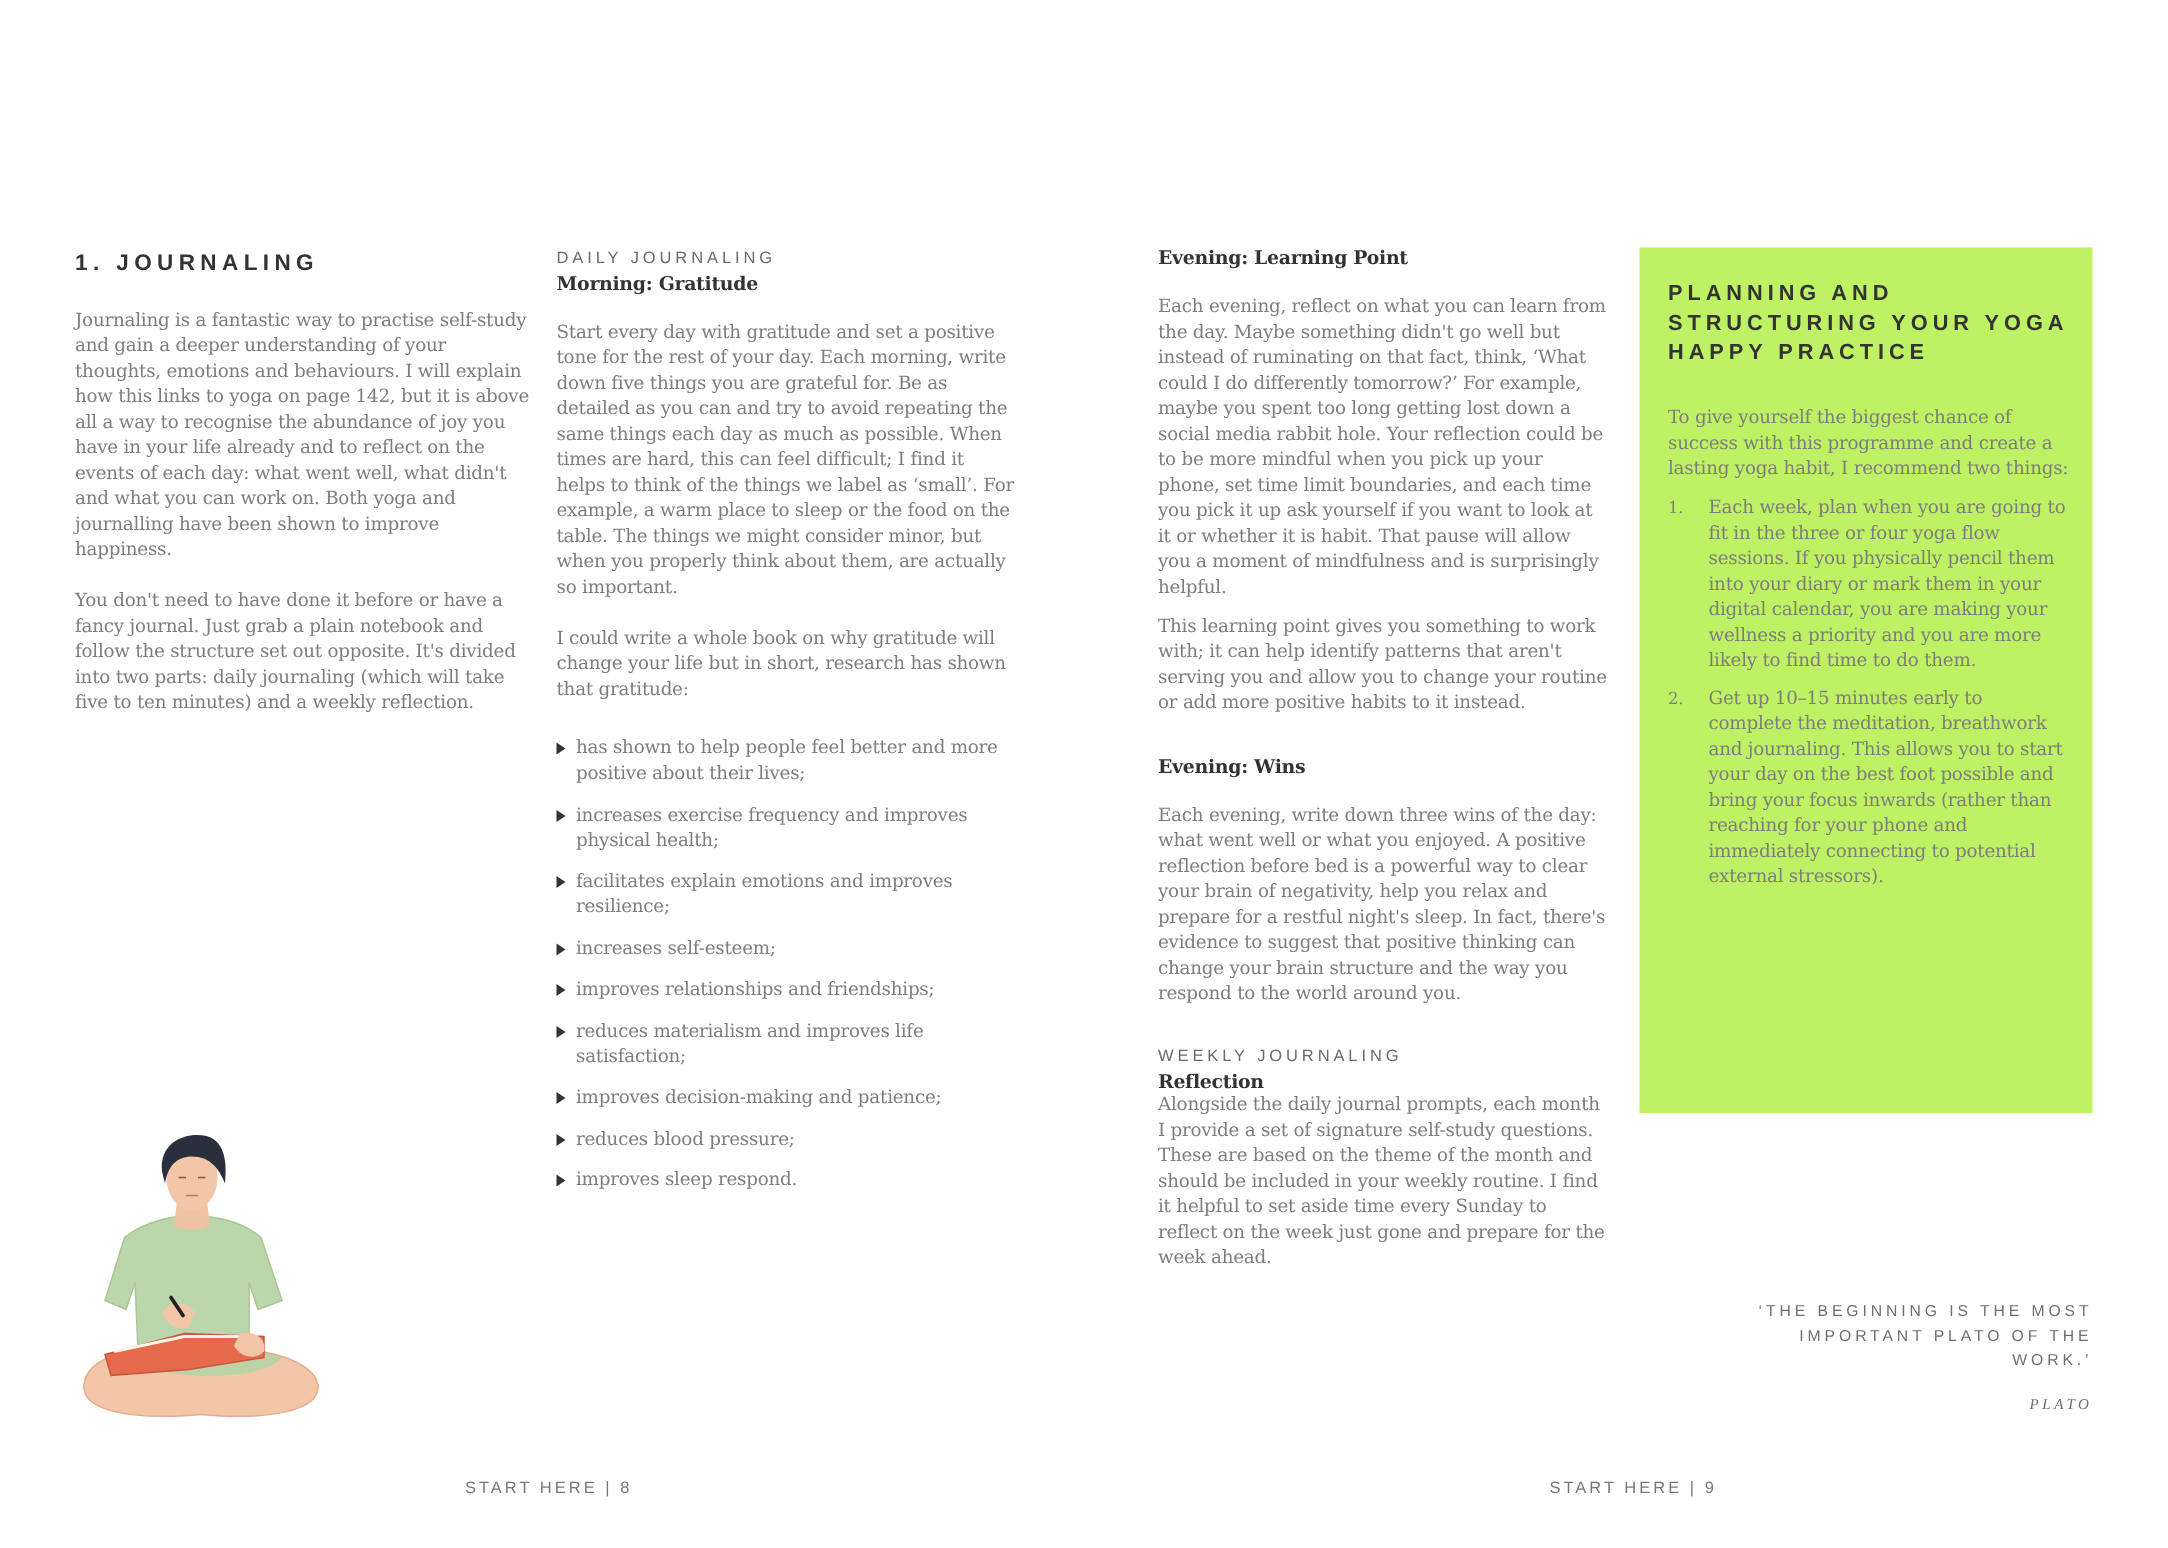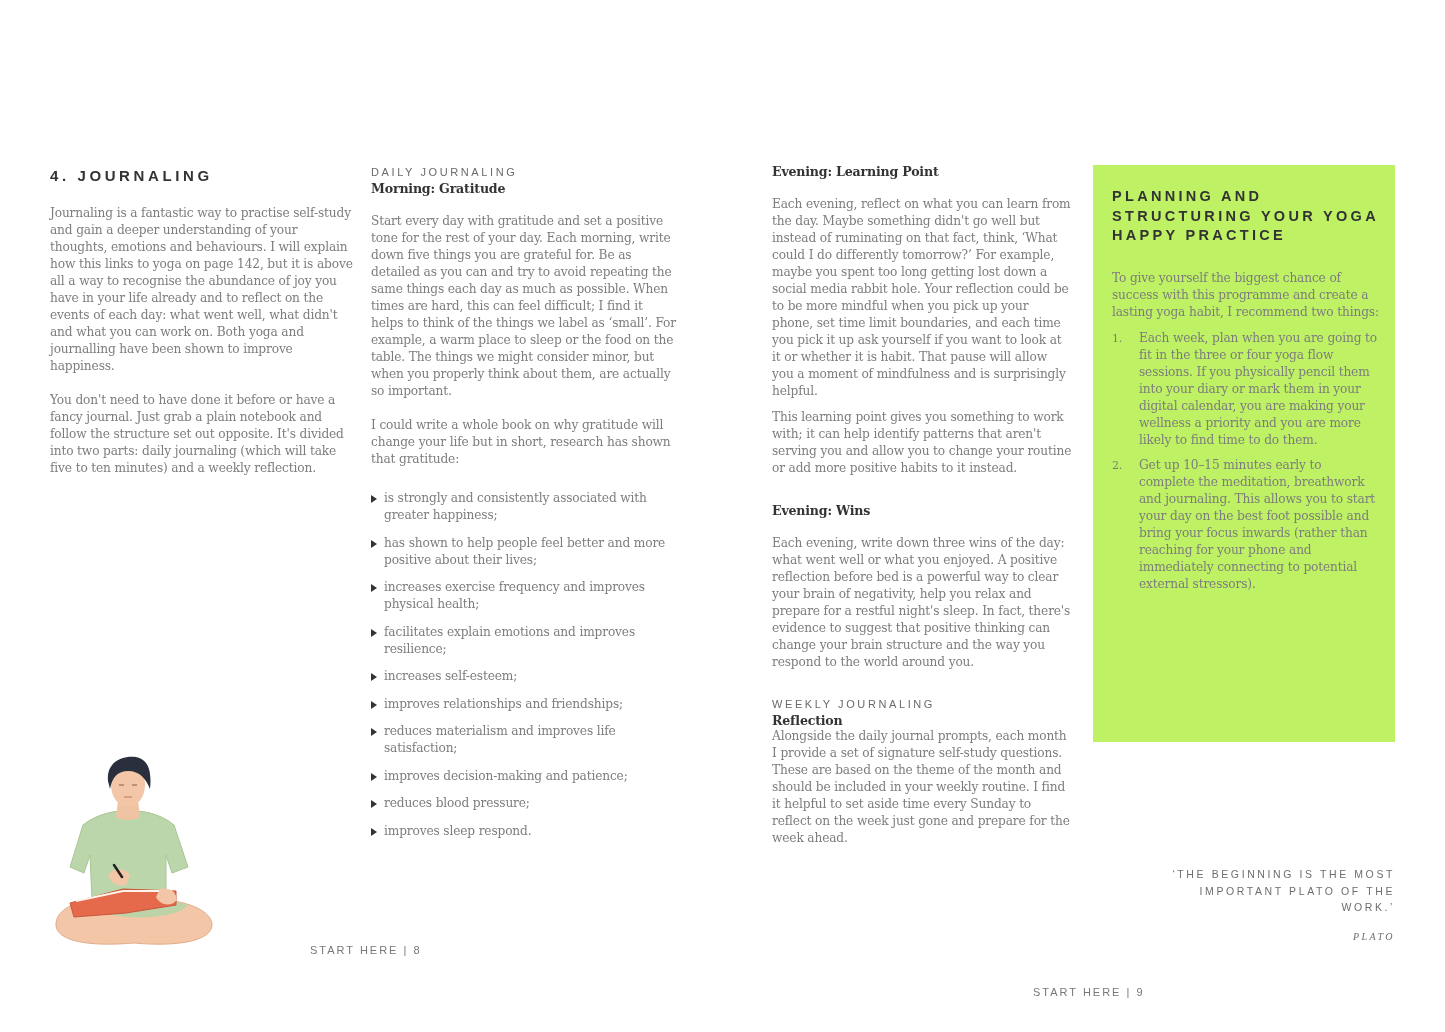--- a/index.html
+++ b/index.html
@@ -21,21 +21,21 @@
   ol.steps li .num { position:absolute; left:0; top:0; font-size:11px; }
   .quote { font-family:"Liberation Sans", sans-serif; font-size:10.5px; letter-spacing:2.6px; line-height:16.5px; color:#6e6e6e; text-align:right; margin:0; }
   .quote-author { font-family:"Liberation Sans", sans-serif; font-size:10px; letter-spacing:2.4px; color:#6e6e6e; font-style:italic; text-align:right; margin:0; }
   .folio { font-family:"Liberation Sans", sans-serif; font-size:11px; letter-spacing:2px; color:#777; }
 </style>
 </head>
 <body>
 
 <div class="abs" style="left:0;top:0;width:722px;height:1032px;">
 
-  <h2 class="abs section-title" style="left:50px;top:167px;">4. JOURNALING</h2>
+  <h2 class="abs section-title" style="left:50px;top:167px;">1. JOURNALING</h2>
 
   <div class="abs" style="left:50px;top:205px;width:305px;">
     <p class="body-text" style="margin-bottom:17px;">Journaling is a fantastic way to practise self-study and gain a deeper understanding of your thoughts, emotions and behaviours. I will explain how this links to yoga on page 142, but it is above all a way to recognise the abundance of joy you have in your life already and to reflect on the events of each day: what went well, what didn't and what you can work on. Both yoga and journalling have been shown to improve happiness.</p>
     <p class="body-text">You don't need to have done it before or have a fancy journal. Just grab a plain notebook and follow the structure set out opposite. It's divided into two parts: daily journaling (which will take five to ten minutes) and a weekly reflection.</p>
   </div>
 
   <div class="abs" style="left:48px;top:755px;width:170px;height:200px;">
     <svg width="170" height="200" viewBox="0 0 170 200">
 
       <path d="M8,168 C10,150 40,140 80,146 C120,140 160,150 164,168 C166,186 130,192 86,188 C40,192 6,186 8,168 Z" fill="#f2c6a6" stroke="#e2ad8c" stroke-width="1"></path>
@@ -63,34 +63,33 @@
       <line x1="66" y1="110" x2="74" y2="122" stroke="#222" stroke-width="2.5" stroke-linecap="round"></line>
     </svg>
   </div>
 
   <div class="abs" style="left:371px;top:166px;width:305px;">
     <p class="kicker">DAILY JOURNALING</p>
     <p class="subhead" style="margin-top:3px;">Morning: Gratitude</p>
     <p class="body-text" style="margin-top:17px;">Start every day with gratitude and set a positive tone for the rest of your day. Each morning, write down five things you are grateful for. Be as detailed as you can and try to avoid repeating the same things each day as much as possible. When times are hard, this can feel difficult; I find it helps to think of the things we label as ‘small’. For example, a warm place to sleep or the food on the table. The things we might consider minor, but when you properly think about them, are actually so important.</p>
     <p class="body-text" style="margin-top:17px;">I could write a whole book on why gratitude will change your life but in short, research has shown that gratitude:</p>
     <ul class="bullets" style="margin-top:22px;">
-      <li><span class="arrow"></span><span>is strongly and consistently associated with greater happiness;</span></li>
       <li><span class="arrow"></span><span>has shown to help people feel better and more positive about their lives;</span></li>
       <li><span class="arrow"></span><span>increases exercise frequency and improves physical health;</span></li>
       <li><span class="arrow"></span><span>facilitates explain emotions and improves resilience;</span></li>
       <li><span class="arrow"></span><span>increases self-esteem;</span></li>
       <li><span class="arrow"></span><span>improves relationships and friendships;</span></li>
       <li><span class="arrow"></span><span>reduces materialism and improves life satisfaction;</span></li>
       <li><span class="arrow"></span><span>improves decision-making and patience;</span></li>
       <li><span class="arrow"></span><span>reduces blood pressure;</span></li>
       <li><span class="arrow"></span><span>improves sleep respond.</span></li>
     </ul>
   </div>
 
-  <div class="abs folio" style="left:310px;top:944px;">START HERE | 8</div>
+  <div class="abs folio" style="left:310px;top:986px;">START HERE | 8</div>
 </div>
 
 <div class="abs" style="left:722px;top:0;width:723px;height:779px;">
 
   <div class="abs" style="left:50px;top:164px;width:300px;">
     <p class="subhead">Evening: Learning Point</p>
     <p class="body-text" style="margin-top:17px;">Each evening, reflect on what you can learn from the day. Maybe something didn't go well but instead of ruminating on that fact, think, ‘What could I do differently tomorrow?’ For example, maybe you spent too long getting lost down a social media rabbit hole. Your reflection could be to be more mindful when you pick up your phone, set time limit boundaries, and each time you pick it up ask yourself if you want to look at it or whether it is habit. That pause will allow you a moment of mindfulness and is surprisingly helpful.</p>
     <p class="body-text" style="margin-top:9px;">This learning point gives you something to work with; it can help identify patterns that aren't serving you and allow you to change your routine or add more positive habits to it instead.</p>
 
     <p class="subhead" style="margin-top:26px;">Evening: Wins</p>

